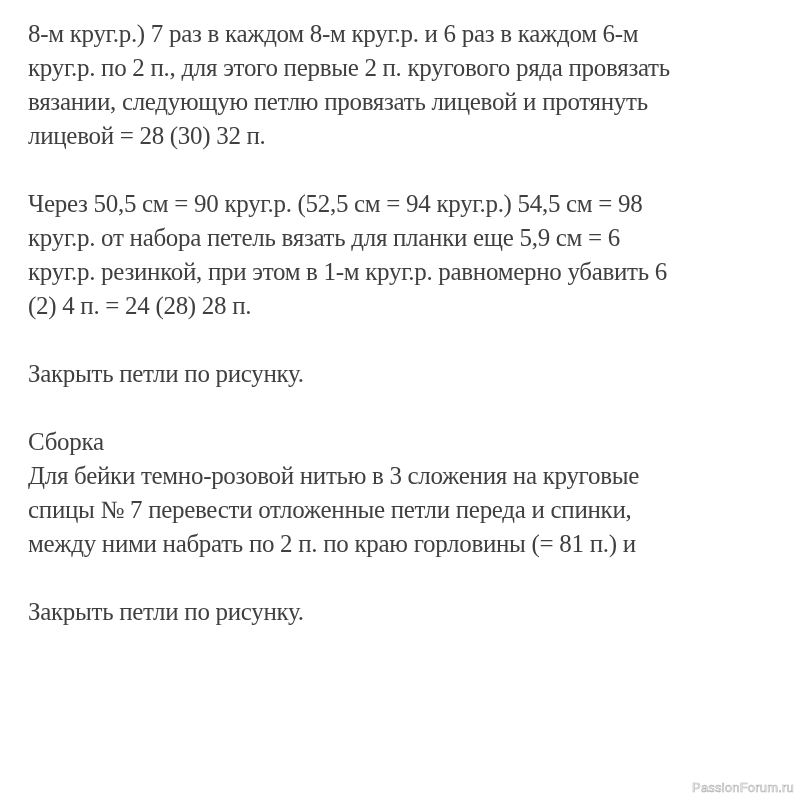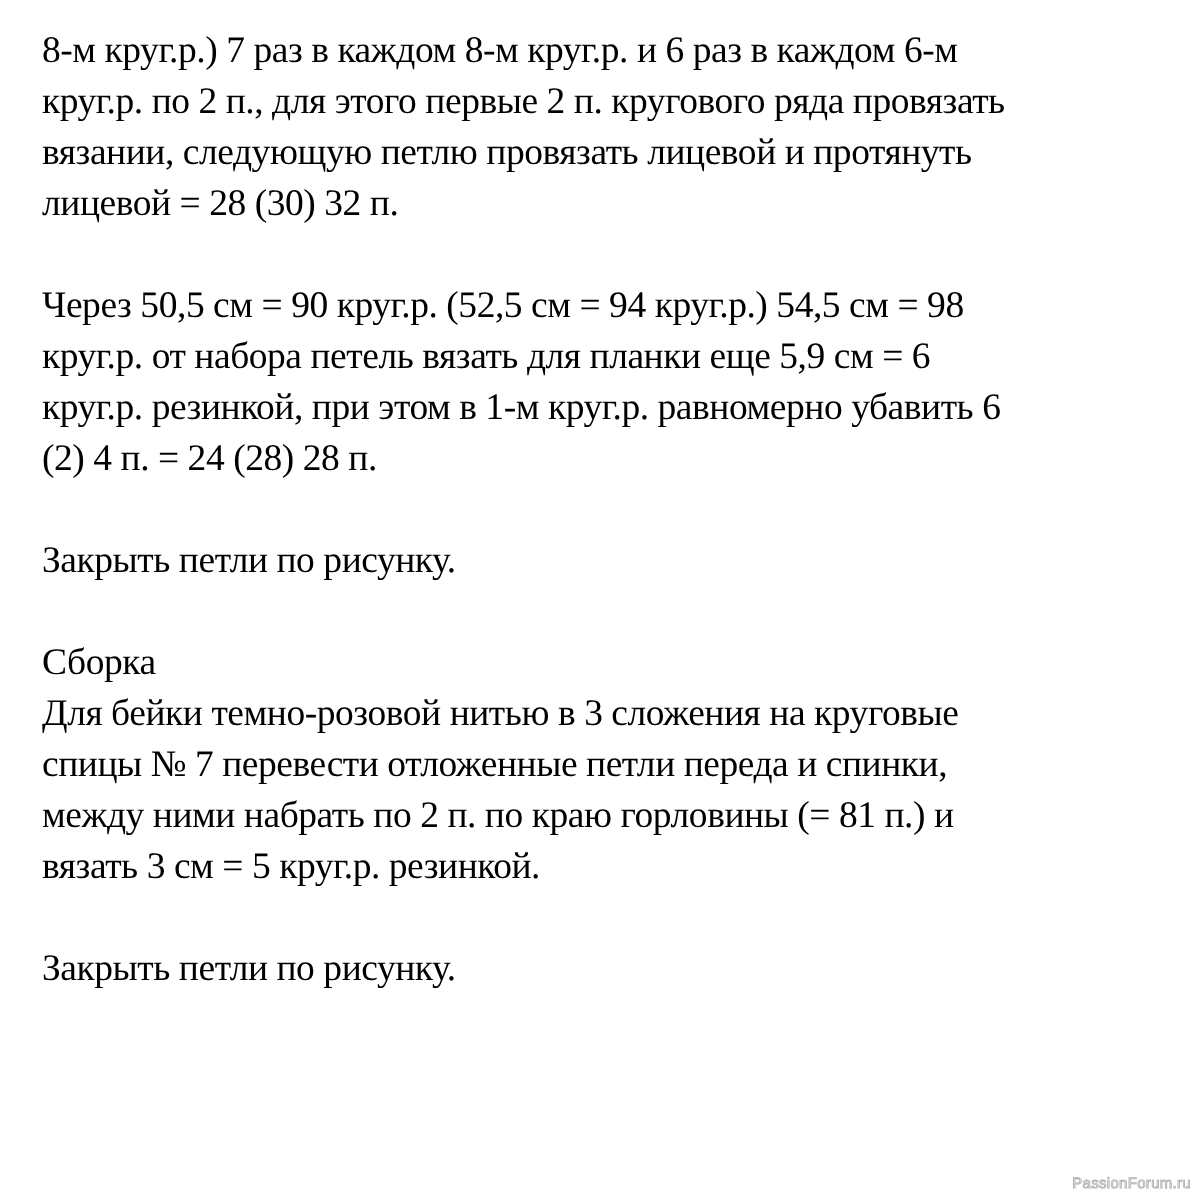--- a/index.html
+++ b/index.html
@@ -14,38 +14,38 @@
       overflow: hidden;
     }
     .doc {
       position: absolute;
       left: 28px;
       top: 17px;
       width: 760px;
       font-family: "Liberation Serif", "DejaVu Serif", serif;
       font-size: 25px;
       line-height: 34px;
-      color: #000000;
+      color: #404040;
       letter-spacing: -0.3px;
     }
     .line {
       display: block;
       white-space: nowrap;
       height: 34px;
     }
     .blank {
       display: block;
       height: 34px;
     }
     .watermark {
       position: absolute;
       right: 6px;
       bottom: 5px;
       font-family: "Liberation Sans", "DejaVu Sans", sans-serif;
-      font-size: 10px;
+      font-size: 13px;
       color: #ffffff;
       -webkit-text-stroke: 0.6px #b0b0b0;
       letter-spacing: 0.2px;
     }
   </style>
 </head>
 <body>
 
 <div class="doc">
   <div>
@@ -67,21 +67,20 @@
   <div>
     <span class="line">Закрыть петли по рисунку.</span>
   </div>
   <span class="blank"></span>
 
   <div>
     <span class="line">Сборка</span>
     <span class="line">Для бейки темно-розовой нитью в 3 сложения на круговые</span>
     <span class="line">спицы № 7 перевести отложенные петли переда и спинки,</span>
     <span class="line">между ними набрать по 2 п. по краю горловины (= 81 п.) и</span>
-    <span class="line">вязать 3 см = 5 круг.р. резинкой.</span>
   </div>
   <span class="blank"></span>
 
   <div>
     <span class="line">Закрыть петли по рисунку.</span>
   </div>
 </div>
 
 <div class="watermark">PassionForum.ru</div>
 

